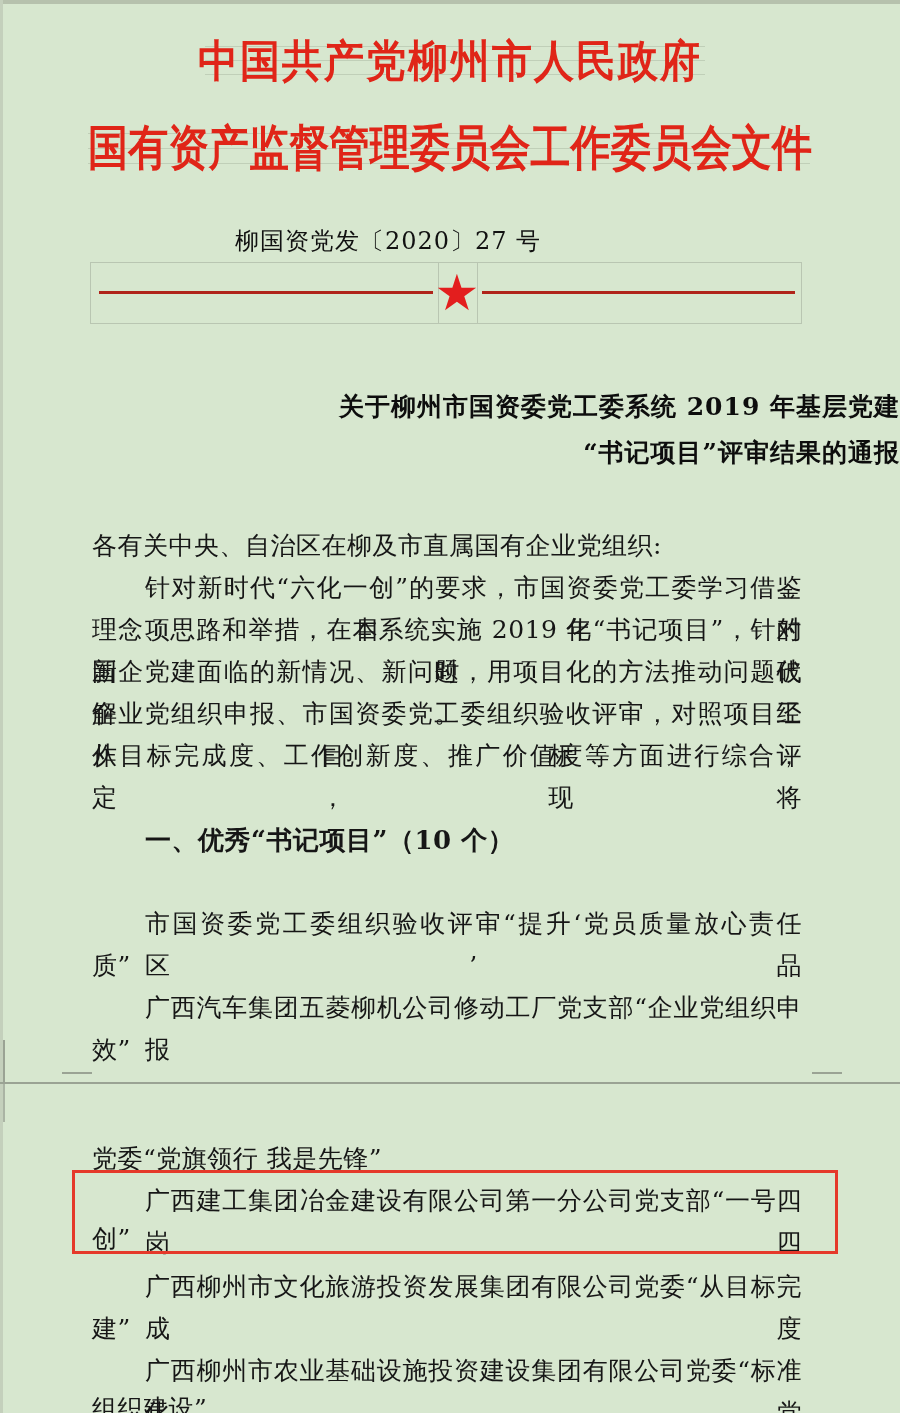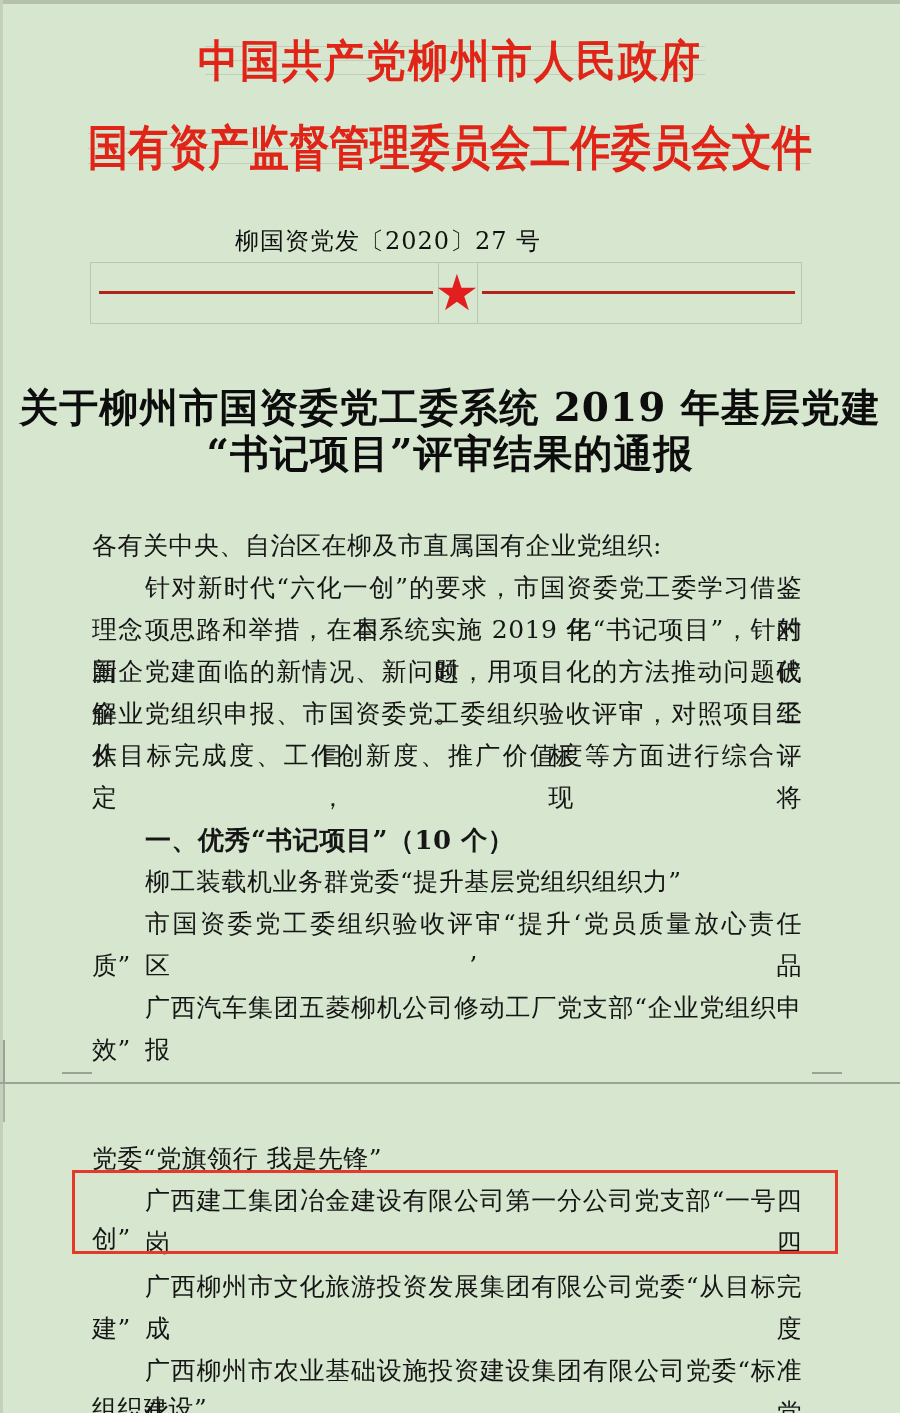--- a/index.html
+++ b/index.html
@@ -59,21 +59,21 @@
   .rs-left{left:8px;width:334px;}
   .rs-right{left:391px;width:313px;}
   .star{
     position:absolute;left:340px;top:-1px;width:52px;height:62px;
     font-size:50px;line-height:62px;color:var(--star-red);text-align:center;
   }
 
   
   .title{
     position:absolute;left:0;top:384px;width:900px;margin:0;
-    text-align:center;font-size:39px;font-weight:bold;line-height:46px;
+    text-align:right;font-size:25px;font-weight:bold;line-height:46px;
     letter-spacing:1px;color:#0d0d0d;
   }
 
   
   #body-layer{position:absolute;left:0;top:0;width:900px;height:1413px;}
   .bline{
     position:absolute;left:92px;width:710px;height:42px;line-height:42px;
     font-size:25px;letter-spacing:.5px;white-space:nowrap;color:var(--text);
   }
   .bline.indent{padding-left:53px;width:657px;}
@@ -124,21 +124,20 @@
 </h1>
 
 <div id="body-layer">
     <div class="bline" style="top: 525px;">各有关中央、自治区在柳及市直属国有企业党组织:</div>
     <div class="bline indent fill" style="top: 567px;">针对新时代“六化一创”的要求，市国资委党工委学习借鉴项目化的</div>
     <div class="bline fill" style="top: 609px;">理念、思路和举措，在本系统实施 2019 年“书记项目”，针对新时代</div>
     <div class="bline fill" style="top: 651px;">国企党建面临的新情况、新问题，用项目化的方法推动问题破解。经</div>
     <div class="bline fill" style="top: 693px;">企业党组织申报、市国资委党工委组织验收评审，对照项目工作目标，</div>
     <div class="bline fill" style="top: 735px;">从目标完成度、工作创新度、推广价值度等方面进行综合评定，现将</div>
     <div class="bline indent bold" style="top: 819px;">一、优秀“书记项目”（10 个）</div>
-    <div class="bline indent" style="top: 861px;">柳工装载机业务群党委“提升基层党组织组织力”</div>
     <div class="bline indent fill" style="top: 903px;">市国资委党工委组织验收评审“提升‘党员质量放心责任区’品</div>
     <div class="bline" style="top: 945px;">质”</div>
     <div class="bline indent fill" style="top: 987px;">广西汽车集团五菱柳机公司修动工厂党支部“企业党组织申报</div>
     <div class="bline" style="top: 1029px;">效”</div>
     <div class="bline" style="top: 1138px;">党委“党旗领行 我是先锋”</div>
     <div class="bline indent fill" style="top: 1180px;">广西建工集团冶金建设有限公司第一分公司党支部“一号四岗四</div>
     <div class="bline" style="top: 1218px;">创”</div>
     <div class="bline indent fill" style="top: 1266px;">广西柳州市文化旅游投资发展集团有限公司党委“从目标完成度</div>
     <div class="bline" style="top: 1308px;">建”</div>
     <div class="bline indent fill" style="top: 1350px;">广西柳州市农业基础设施投资建设集团有限公司党委“标准化党</div>

